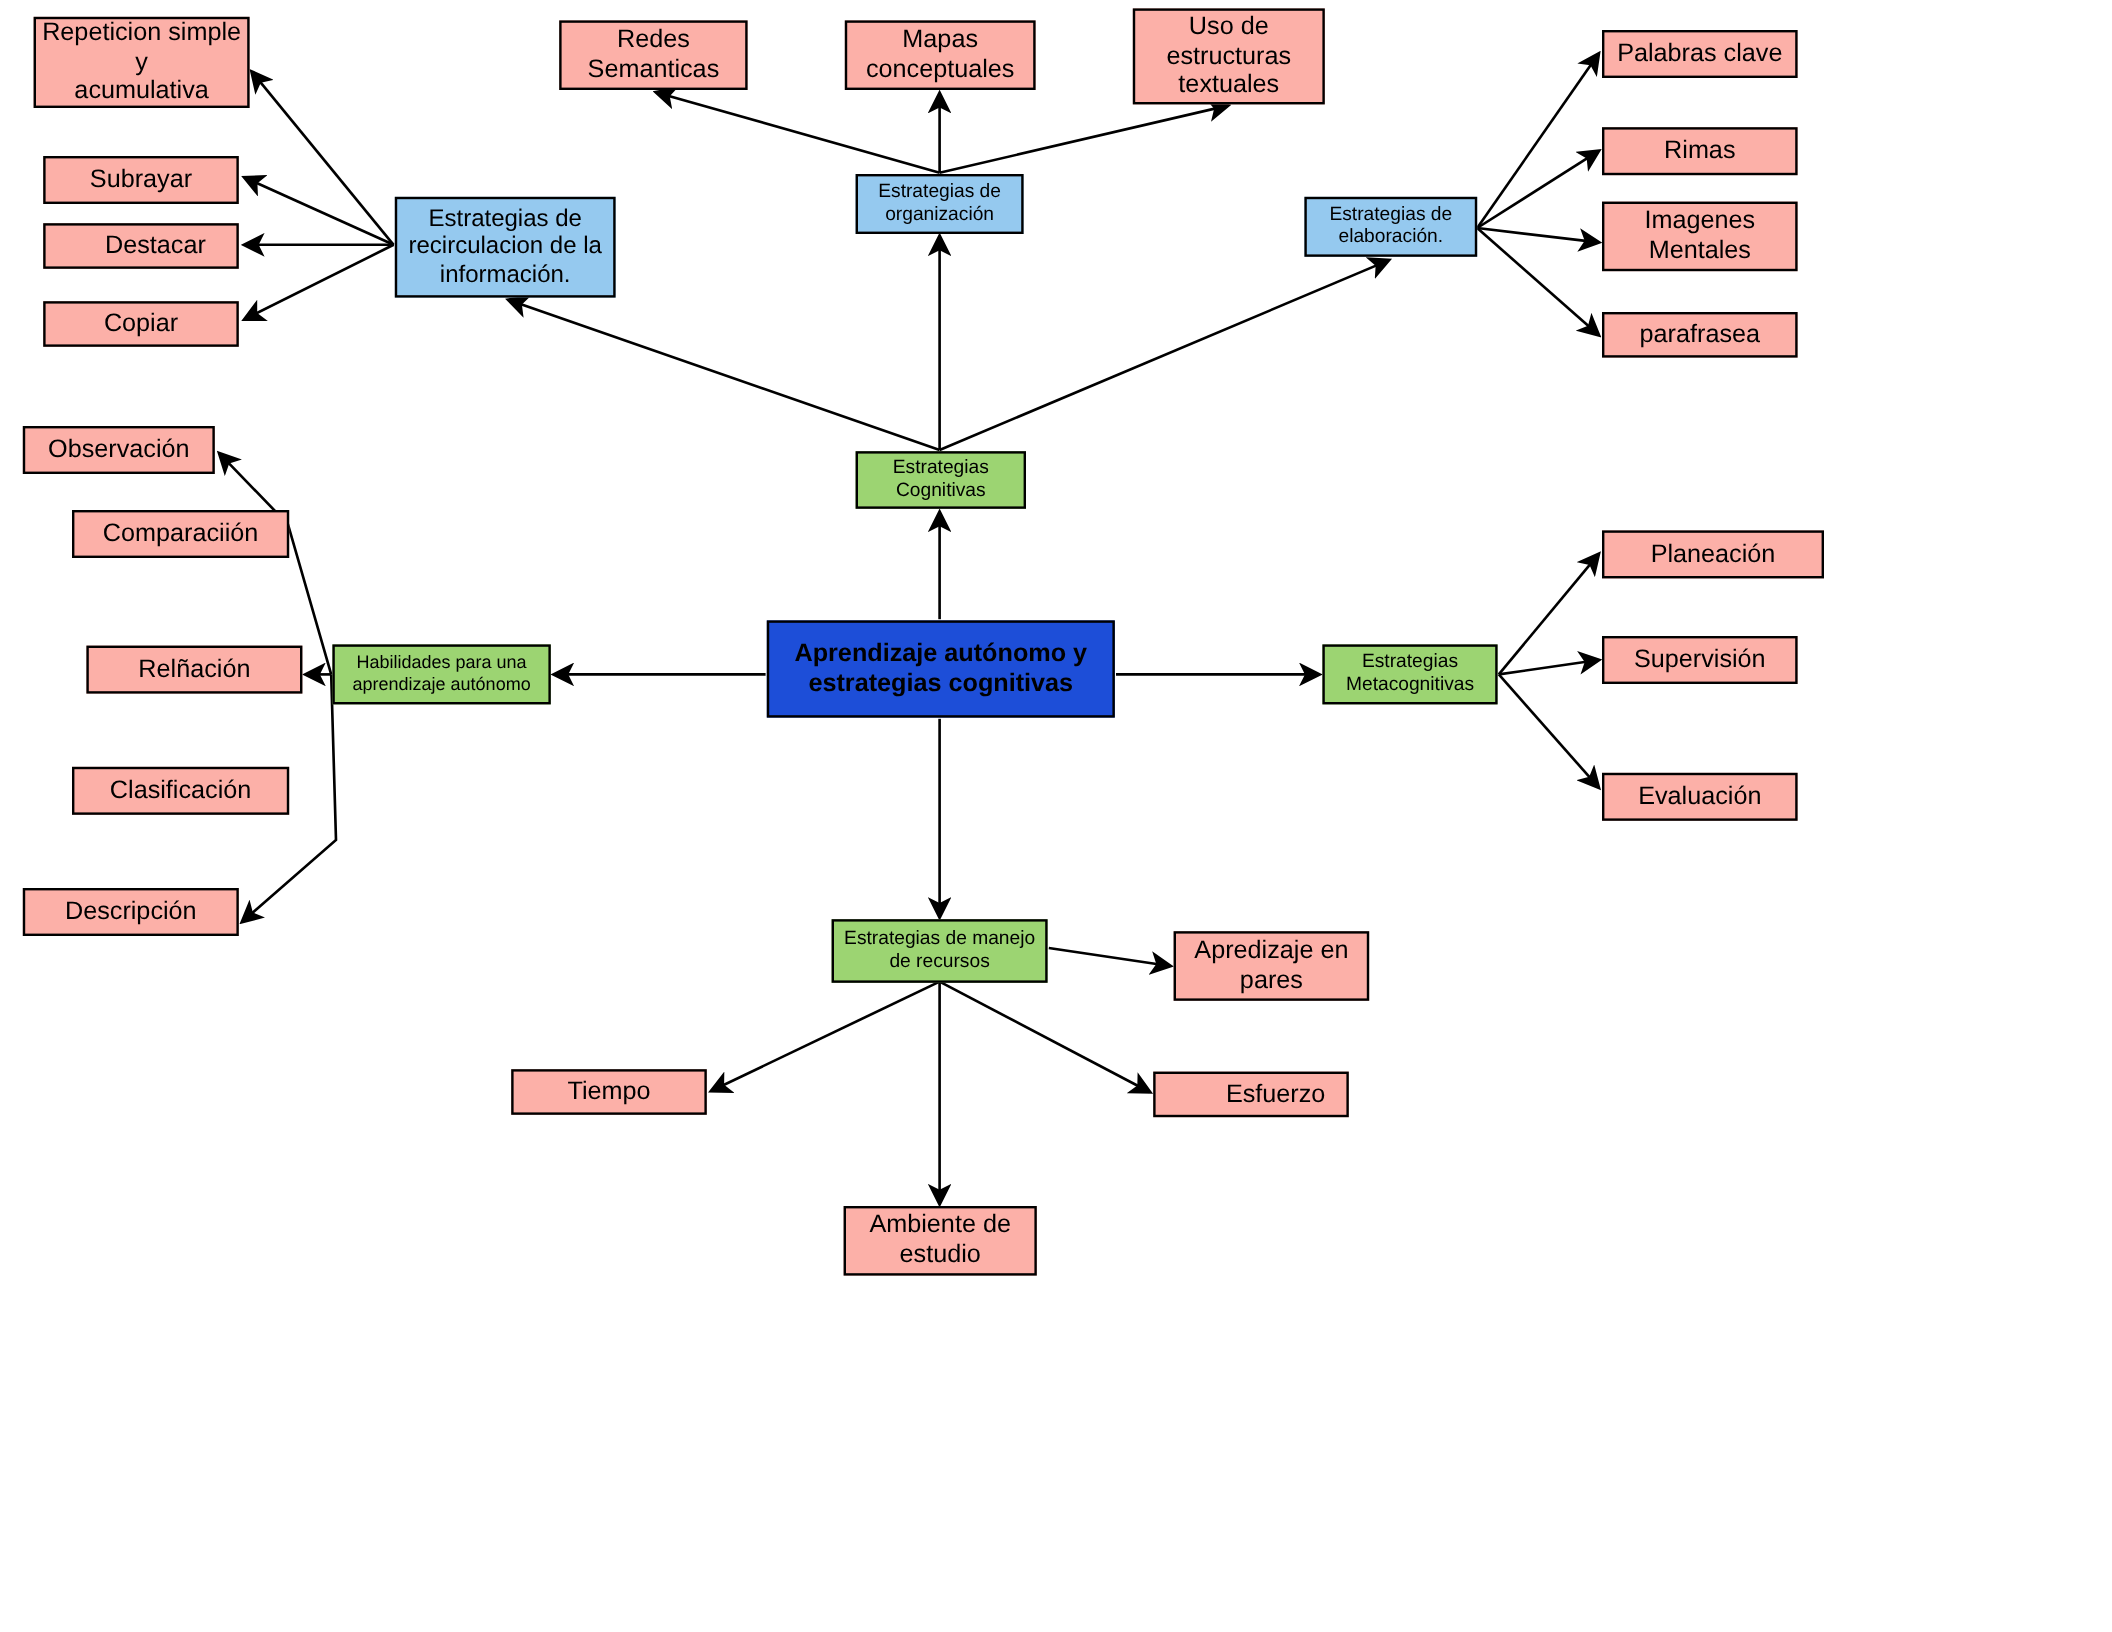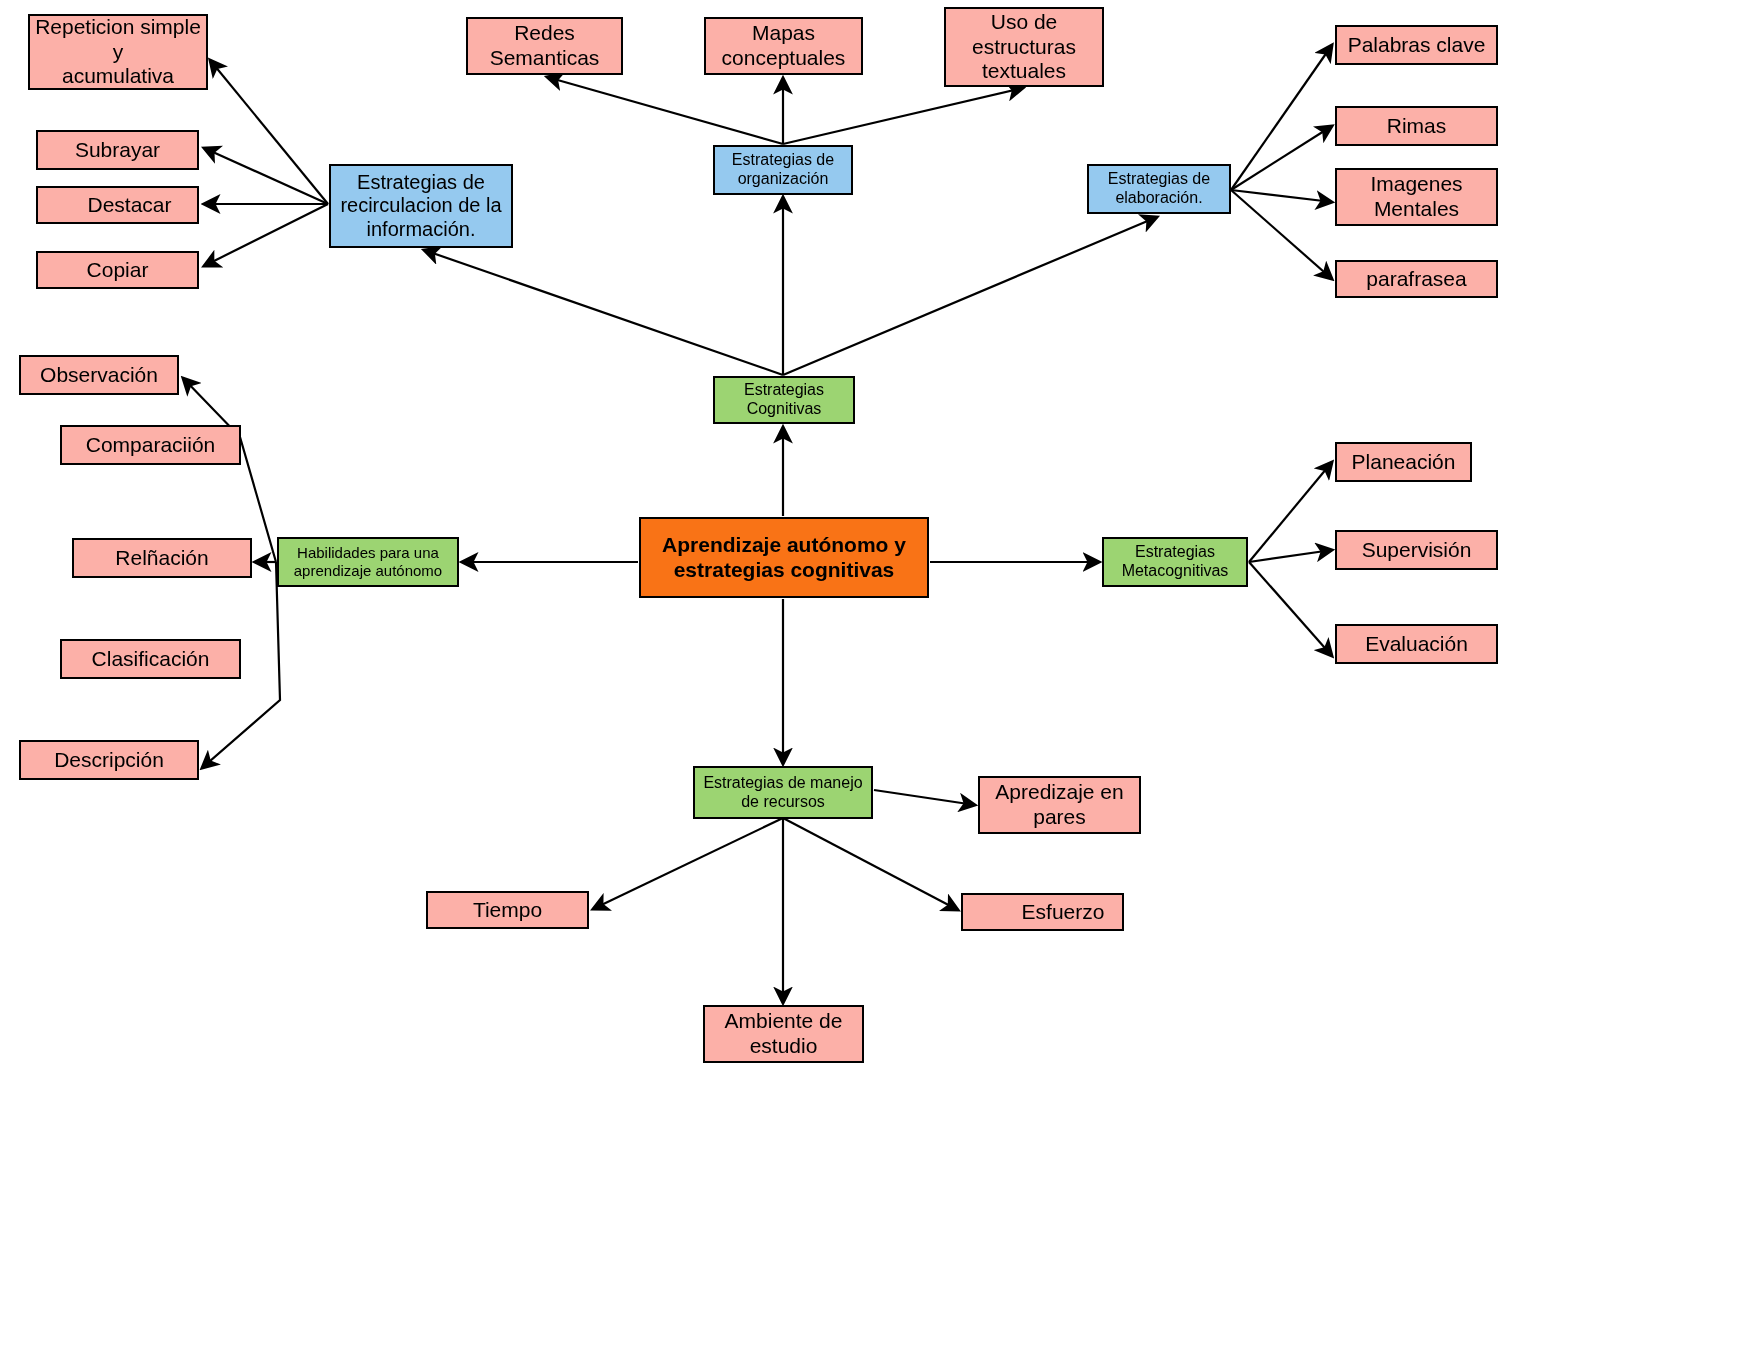--- a/index.html
+++ b/index.html
@@ -37,21 +37,21 @@
     justify-content: center;
     text-align: center;
     color: #000000;
     line-height: 1.18;
     padding: 2px 4px;
     white-space: pre-line;
   }
   .node.pink  { background: #fcb0a8; }
   .node.blue  { background: #95c9ef; }
   .node.green { background: #9cd472; }
-  .node.root  { background: #f97316; font-weight: bold; }
+  .node.root  { background: #1d4ed8; font-weight: bold; }
 </style>
 </head>
 <body>
 
 <div id="map-root">
 
   <svg class="edges" viewBox="0 0 1760 1360">
     <defs>
       <marker id="arrow" viewBox="0 0 12 12" refX="10" refY="6" markerWidth="9" markerHeight="9" orient="auto-start-reverse" markerUnits="strokeWidth">
         <path d="M 0 0 L 12 6 L 0 12 L 3 6 z" fill="#000000"></path>
@@ -120,23 +120,23 @@
 estrategias cognitivas</div>
       <div class="node pink" style="left: 19px; top: 355px; width: 160px; height: 40px; font-size: 21px;">Observación</div>
       <div class="node pink" style="left: 60px; top: 425px; width: 181px; height: 40px; font-size: 21px;">Comparaciión</div>
       <div class="node pink" style="left: 72px; top: 538px; width: 180px; height: 40px; font-size: 21px;">Relñación</div>
       <div class="node pink" style="left: 60px; top: 639px; width: 181px; height: 40px; font-size: 21px;">Clasificación</div>
       <div class="node pink" style="left: 19px; top: 740px; width: 180px; height: 40px; font-size: 21px;">Descripción</div>
       <div class="node green" style="left: 277px; top: 537px; width: 182px; height: 50px; font-size: 15px;">Habilidades para una
 aprendizaje autónomo</div>
       <div class="node green" style="left: 1102px; top: 537px; width: 146px; height: 50px; font-size: 16px;">Estrategias
 Metacognitivas</div>
-      <div class="node pink" style="left: 1335px; top: 442px; width: 137px; height: 40px; font-size: 21px;">Planeación</div>
+      <div class="node pink" style="left: 1335px; top: 442px; width: 185px; height: 40px; font-size: 21px;">Planeación</div>
       <div class="node pink" style="left: 1335px; top: 530px; width: 163px; height: 40px; font-size: 21px;">Supervisión</div>
-      <div class="node pink" style="left: 1335px; top: 624px; width: 163px; height: 40px; font-size: 21px;">Evaluación</div>
+      <div class="node pink" style="left: 1335px; top: 644px; width: 163px; height: 40px; font-size: 21px;">Evaluación</div>
       <div class="node green" style="left: 693px; top: 766px; width: 180px; height: 53px; font-size: 16px;">Estrategias de manejo
 de recursos</div>
       <div class="node pink" style="left: 978px; top: 776px; width: 163px; height: 58px; font-size: 21px;">Apredizaje en
 pares</div>
       <div class="node pink" style="left: 426px; top: 891px; width: 163px; height: 38px; font-size: 21px;">Tiempo</div>
       <div class="node pink" style="left: 961px; top: 893px; width: 163px; height: 38px; font-size: 21px; padding-left: 45px;">Esfuerzo</div>
       <div class="node pink" style="left: 703px; top: 1005px; width: 161px; height: 58px; font-size: 21px;">Ambiente de
 estudio</div>
     </div>
 

